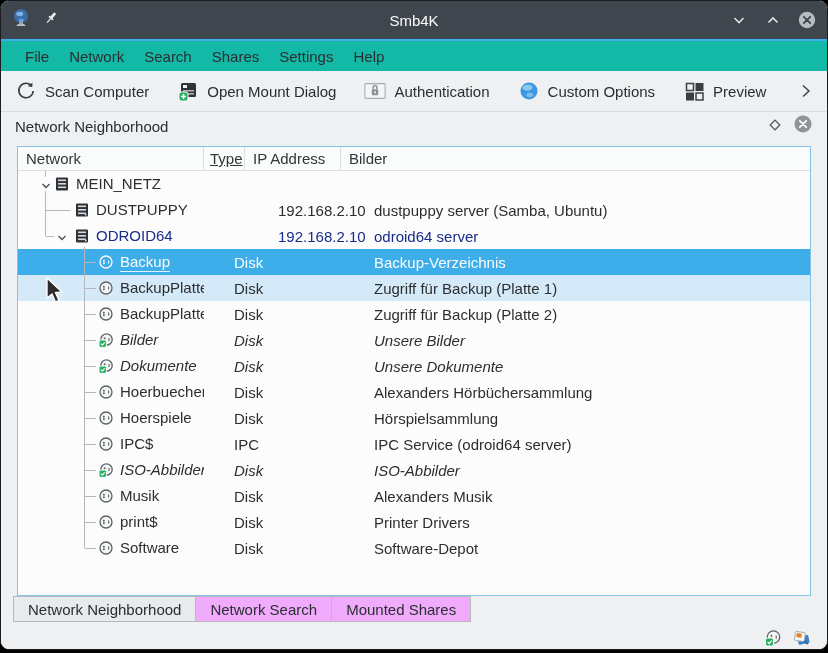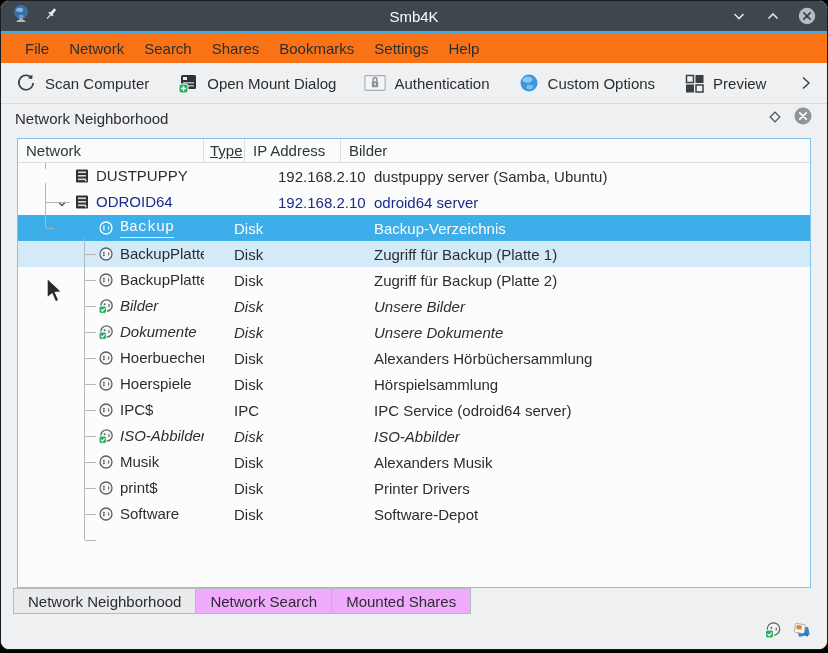--- a/index.html
+++ b/index.html
@@ -4,32 +4,32 @@
 <style>
   * { box-sizing: border-box; margin: 0; padding: 0; }
   html,body { width: 828px; height: 653px; background:#000; font-family:"Liberation Sans", sans-serif; }
   #window {
     position: relative; width: 828px; height: 650px;
     border-radius: 9px; overflow: hidden; background:#eff0f1;
     border: 1px solid #1a1d20;
   }
   
   #titlebar {
-    height: 32px; background:#3f464d; display:flex; align-items:center;
+    height: 40px; background:#3f464d; display:flex; align-items:center;
     border-bottom: 2px solid #3daee9; padding: 0 10px; position:relative;
   }
   #titlebar .tb-left { display:flex; align-items:center; gap:12px; }
   #titlebar .title {
     position:absolute; left:0; right:0; text-align:center;
     color:#fcfcfc; font-size:15px; pointer-events:none;
   }
   #titlebar .tb-right { margin-left:auto; display:flex; align-items:center; gap:14px; z-index:2; }
   .winbtn { width:20px; height:20px; display:flex; align-items:center; justify-content:center; cursor:pointer; }
   
-  #menubar { height: 30px; display:flex; align-items:center; padding-left: 14px; background:#f97316; }
+  #menubar { height: 30px; display:flex; align-items:center; padding-left: 14px; background:#14b8a6; }
   .menu-item { padding: 4px 10px; font-size: 15px; color:#2b2e31; cursor:default; }
   
   #toolbar { height: 41px; display:flex; align-items:center; padding-left: 14px; gap: 28px;
              background:#eff0f1; border-bottom: 1px solid #d9dbdd; }
   .tool-btn { display:flex; align-items:center; gap:8px; font-size:15px; color:#2b2e31; cursor:pointer; }
   .tool-btn .ticon { width:22px; height:22px; display:flex; align-items:center; justify-content:center; }
   #toolbar-expander { margin-left:auto; margin-right:14px; cursor:pointer; display:flex; }
   
   #dock-header { height: 28px; display:flex; align-items:center; padding: 0 14px; background:#eff0f1; }
   #dock-header .dock-title { font-size:15px; color:#2b2e31; }
@@ -118,21 +118,20 @@
         </svg>
       </span>
     </div>
   </div>
 
   <div id="menubar">
       <div class="menu-item">File</div>
       <div class="menu-item">Network</div>
       <div class="menu-item">Search</div>
       <div class="menu-item">Shares</div>
-      <div class="menu-item">Bookmarks</div>
       <div class="menu-item">Settings</div>
       <div class="menu-item">Help</div>
     </div>
 
   <div id="toolbar">
 
     <div class="tool-btn">
         <span class="ticon">
           <svg width="22" height="22" viewBox="0 0 22 22">
             <path d="M16.8 6.2 A7.2 7.2 0 1 0 18.2 11" fill="none" stroke="#3a3f44" stroke-width="1.6"></path>
@@ -213,20 +212,37 @@
   <div id="tree-wrap">
     <div id="tree-header">
         <div class="hcell c0">Network</div>
         <div class="hcell c1">Type</div>
         <div class="hcell c2">IP Address</div>
         <div class="hcell c3">Bilder</div>
       </div>
     <div id="rows">
         <div class="trow">
           <div class="cell c0">
+            <span class="expander" style="left: 22px;"><svg width="12" height="12" viewBox="0 0 12 12">
+                <path d="M2.5 4 L6 7.5 L9.5 4" fill="none" stroke="#4a4f54" stroke-width="1.3"></path>
+              </svg></span>
+            <span class="rowicon" style="left: 36px;"><svg width="16" height="16" viewBox="0 0 16 16">
+                <rect x="2" y="1.5" width="12" height="13" rx="1" fill="#2e3338"></rect>
+                <rect x="4" y="3.5" width="8" height="1.6" fill="#d8dadc"></rect>
+                <rect x="4" y="7" width="8" height="1.6" fill="#d8dadc"></rect>
+                <rect x="4" y="10.5" width="8" height="1.6" fill="#d8dadc"></rect>
+              </svg></span>
+            <span class="nlabel" style="left: 58px;">MEIN_NETZ</span>
+          </div>
+          <div class="cell c1"></div>
+          <div class="cell c2"></div>
+          <div class="cell c3"></div>
+        </div>
+        <div class="trow">
+          <div class="cell c0">
             <span class="rowicon" style="left: 56px;"><svg width="16" height="16" viewBox="0 0 16 16">
                 <rect x="2" y="1.5" width="12" height="13" rx="1" fill="#2e3338"></rect>
                 <rect x="4" y="3.5" width="8" height="1.6" fill="#d8dadc"></rect>
                 <rect x="4" y="7" width="8" height="1.6" fill="#d8dadc"></rect>
                 <rect x="4" y="10.5" width="8" height="1.6" fill="#d8dadc"></rect>
                 <circle cx="11.8" cy="12.6" r="0.9" fill="#d8dadc"></circle>
               </svg></span>
             <span class="nlabel" style="left: 78px;">DUSTPUPPY</span>
           </div>
           <div class="cell c1"></div>
@@ -252,21 +268,21 @@
           <div class="cell c3">odroid64 server</div>
         </div>
         <div class="trow sel">
           <div class="cell c0">
             <span class="rowicon" style="left: 80px;"><svg width="16" height="16" viewBox="0 0 16 16">
                 <circle cx="8" cy="8" r="6" fill="none" stroke="#fcfcfc" stroke-width="1.3"></circle>
                 <circle cx="5.9" cy="6.7" r="1" fill="#fcfcfc"></circle>
                 <circle cx="5.9" cy="9.3" r="1" fill="#fcfcfc"></circle>
                 <path d="M10.6 6.4 v3.2" stroke="#fcfcfc" stroke-width="1.1"></path>
               </svg></span>
-            <span class="nlabel" style="left: 102px; font-family: Liberation Mono, monospace;">Backup</span>
+            <span class="nlabel" style="left: 102px;">Backup</span>
           </div>
           <div class="cell c1">Disk</div>
           <div class="cell c2"></div>
           <div class="cell c3">Backup-Verzeichnis</div>
         </div>
         <div class="trow hov">
           <div class="cell c0">
             <span class="rowicon" style="left: 80px;"><svg width="16" height="16" viewBox="0 0 16 16">
                 <circle cx="8" cy="8" r="6" fill="#f4f5f5" stroke="#5c6266" stroke-width="1.3"></circle>
                 <circle cx="5.9" cy="6.7" r="1" fill="#5c6266"></circle>

